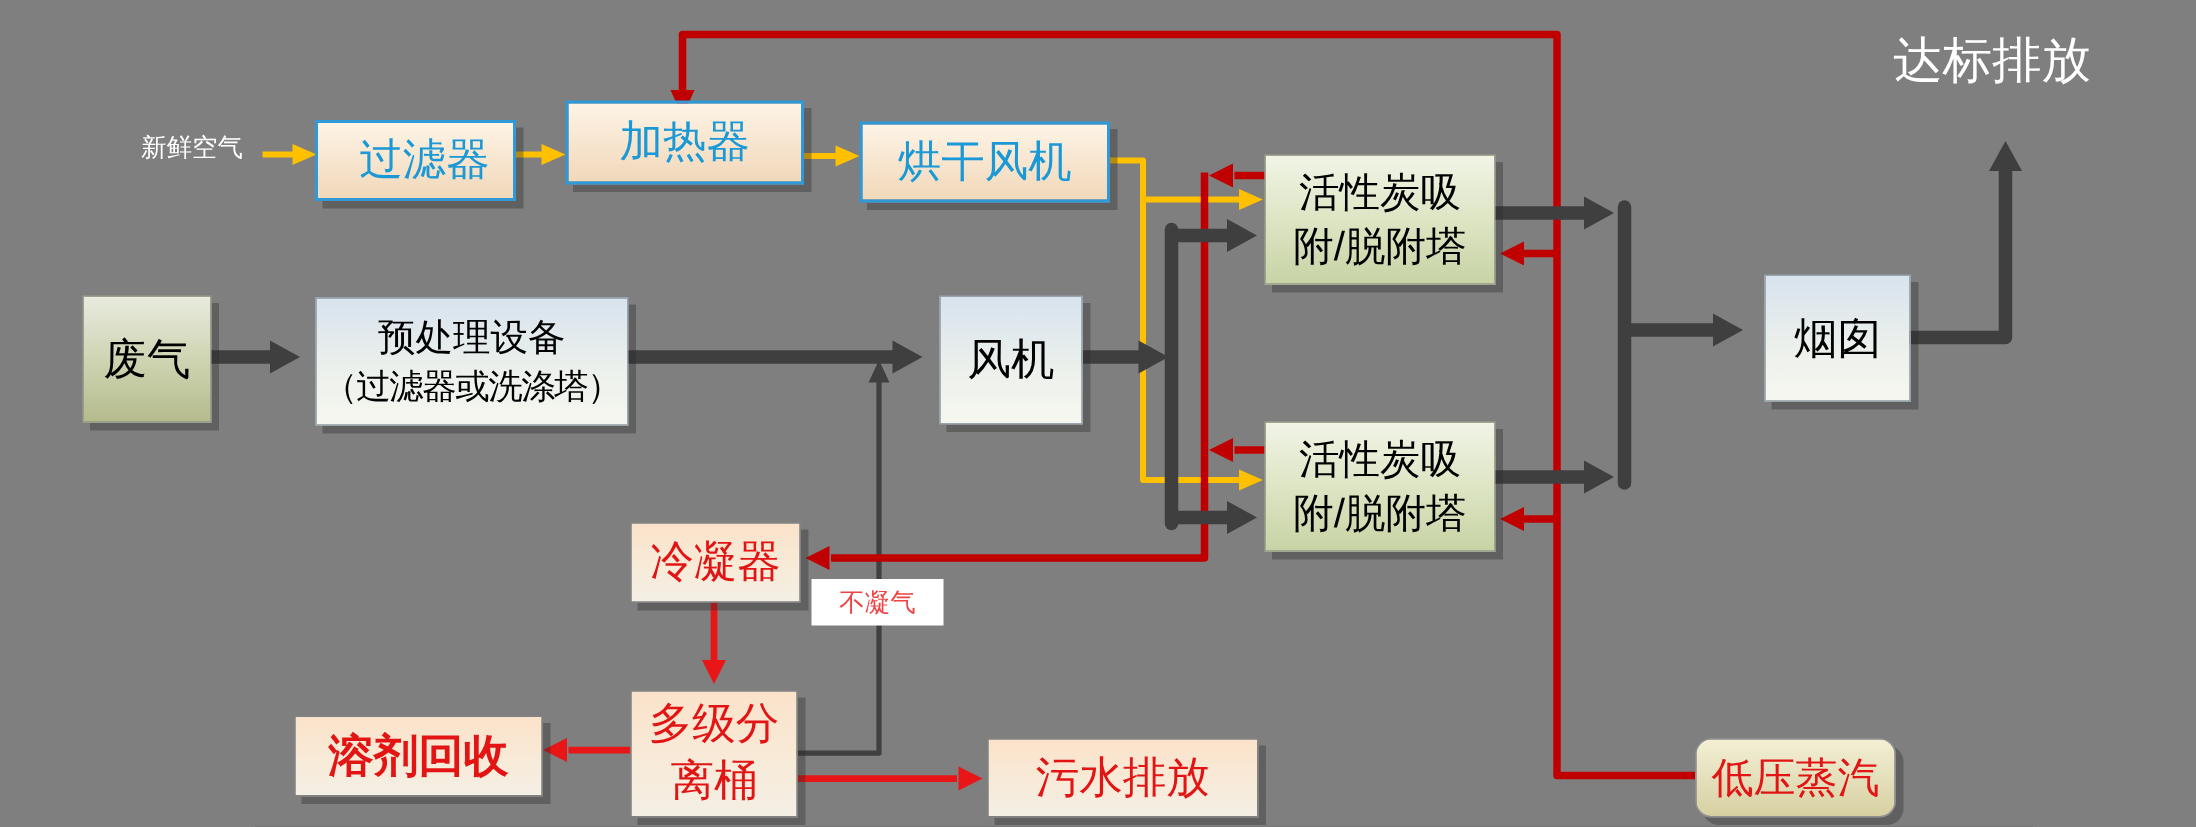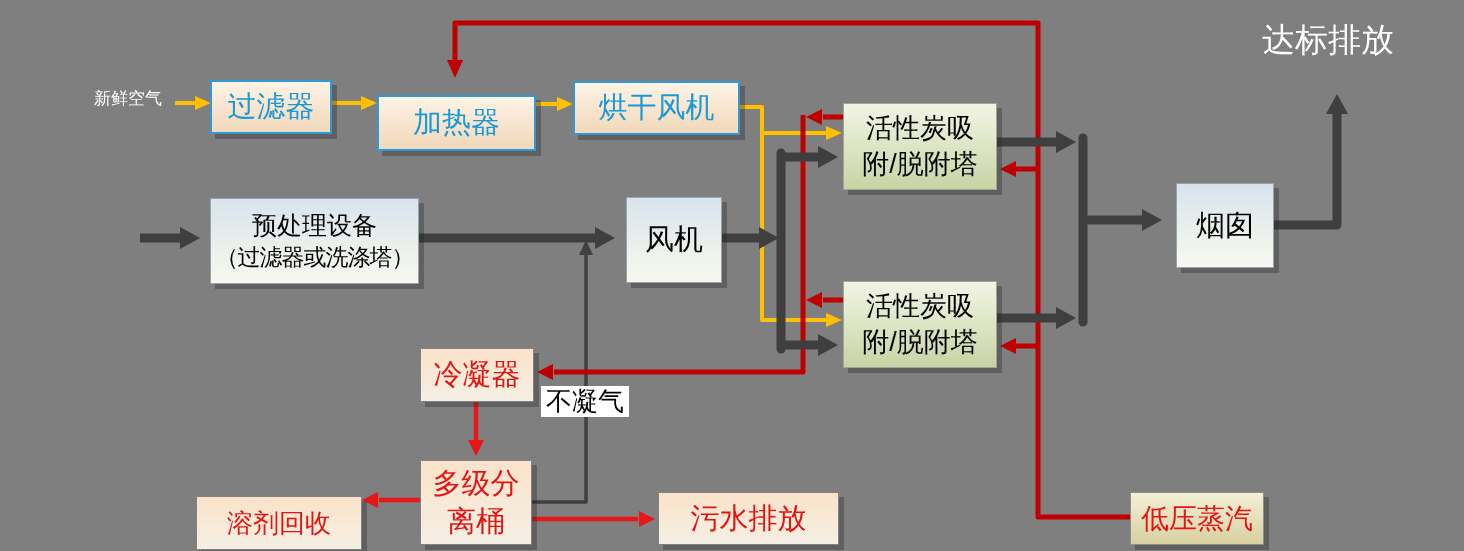--- a/index.html
+++ b/index.html
@@ -13,21 +13,21 @@
   .bluegray{background:linear-gradient(180deg,#d8e3ee 0%,#edf1ec 60%,#f6f7f0 100%);
         border:1px solid #97a4ad;color:#000;margin-left:10px;}
   .tower{background:linear-gradient(180deg,#f1f4e6 0%,#dde5c4 50%,#c8d3a5 100%);
         border:1px solid #9fa88e;color:#000;font-size:27px;line-height:1.3;}
   .wastegas{background:linear-gradient(180deg,#e8ebdf 0%,#ccd2ae 55%,#b5bb8d 100%);
         border:1px solid #9aa08a;color:#000;font-size:29px;}
   .peach{background:linear-gradient(180deg,#fbe2ca 0%,#f7ebd9 60%,#f4efe5 100%);
         border:1.5px solid #828282;color:#e21414;}
   .khaki{background:linear-gradient(180deg,#f2efd4 0%,#e5e0bc 50%,#d6d0a1 100%);
         border:1.5px solid #8f8f8f;color:#e21414;font-size:28px;}
-  .ncg{background:#ffffff;color:#000000;font-size:26px;box-shadow:none;}
+  .ncg{background:#ffffff;color:#ef4444;font-size:17px;box-shadow:none;}
   .floatlabel{position:absolute;z-index:2;color:#ffffff;}
 </style>
 </head>
 <body>
 
 <div class="stage">
 
   <svg width="1464" height="551" viewBox="0 0 1464 551">
 
     <g stroke="#ffc000" fill="#ffc000" stroke-width="4">
@@ -92,30 +92,33 @@
       <line x1="1083" y1="220" x2="1143" y2="220"></line>
       <polygon points="1162,220 1142,209 1142,231" stroke="none"></polygon>
       <polyline points="1262,225 1337,225 1337,113" fill="none" stroke-linejoin="round"></polyline>
       <polygon points="1337,94 1326,114 1348,114" stroke="none"></polygon>
     </g>
   </svg>
 
   <div class="floatlabel" style="left:55px;top:87px;font-size:17px;margin-left:39px;">新鲜空气</div>
   <div class="floatlabel" style="left:1262px;top:18px;font-size:33px;font-family:'Liberation Serif',serif;">达标排放</div>
 
-  <div class="box blue" style="left:210px;top:80px;width:118px;height:50px;">
+  <div class="box blue" style="left:210px;top:80px;width:118px;height:50px;padding-left:12px;">
     <span>过滤器</span>
   </div>
-  <div class="box blue" style="left:377px;top:95px;width:155px;height:52px;">
+  <div class="box blue" style="left:377px;top:67px;width:155px;height:52px;">
     <span>加热器</span>
   </div>
   <div class="box blue" style="left:573px;top:81px;width:163px;height:50px;">
     <span>烘干风机</span>
   </div>
 
+  <div class="box wastegas" style="left:55px;top:197px;width:84px;height:83px;">
+    <span>废气</span>
+  </div>
   <div class="box bluegray" style="left:200px;top:198px;width:207px;height:84px;font-size:25px;line-height:1.35;">
     <span>预处理设备</span>
     <span style="font-size:23px;letter-spacing:-1px;white-space:nowrap;">（过滤器或洗涤塔）</span>
   </div>
   <div class="box bluegray" style="left:616px;top:197px;width:94px;height:84px;font-size:29px;">
     <span>风机</span>
   </div>
 
   <div class="box tower" style="left:843px;top:103px;width:152px;height:85px;">
     <span>活性炭吸</span>
@@ -133,24 +136,24 @@
   <div class="box bluegray" style="left:1166px;top:183px;width:96px;height:83px;font-size:29px;">
     <span>烟囱</span>
   </div>
   <div class="box ncg" style="left:541px;top:386px;width:88px;height:31px;">
     <span>不凝气</span>
   </div>
   <div class="box peach" style="left:420px;top:460px;width:110px;height:83px;font-size:29px;line-height:1.3;align-items:center;">
     <span>多级分</span>
     <span>离桶</span>
   </div>
-  <div class="box peach" style="left:196px;top:496px;width:164px;height:52px;font-size:26px;">
+  <div class="box peach" style="left:196px;top:477px;width:164px;height:52px;font-size:30px;font-weight:bold;">
     <span>溶剂回收</span>
   </div>
   <div class="box peach" style="left:658px;top:492px;width:179px;height:51px;font-size:29px;">
     <span>污水排放</span>
   </div>
 
-  <div class="box khaki" style="left:1130px;top:492px;width:132px;height:51px;">
+  <div class="box khaki" style="left:1130px;top:492px;width:132px;height:51px;border-radius:11px;">
     <span>低压蒸汽</span>
   </div>
 
 </div>
 
 </body></html>

